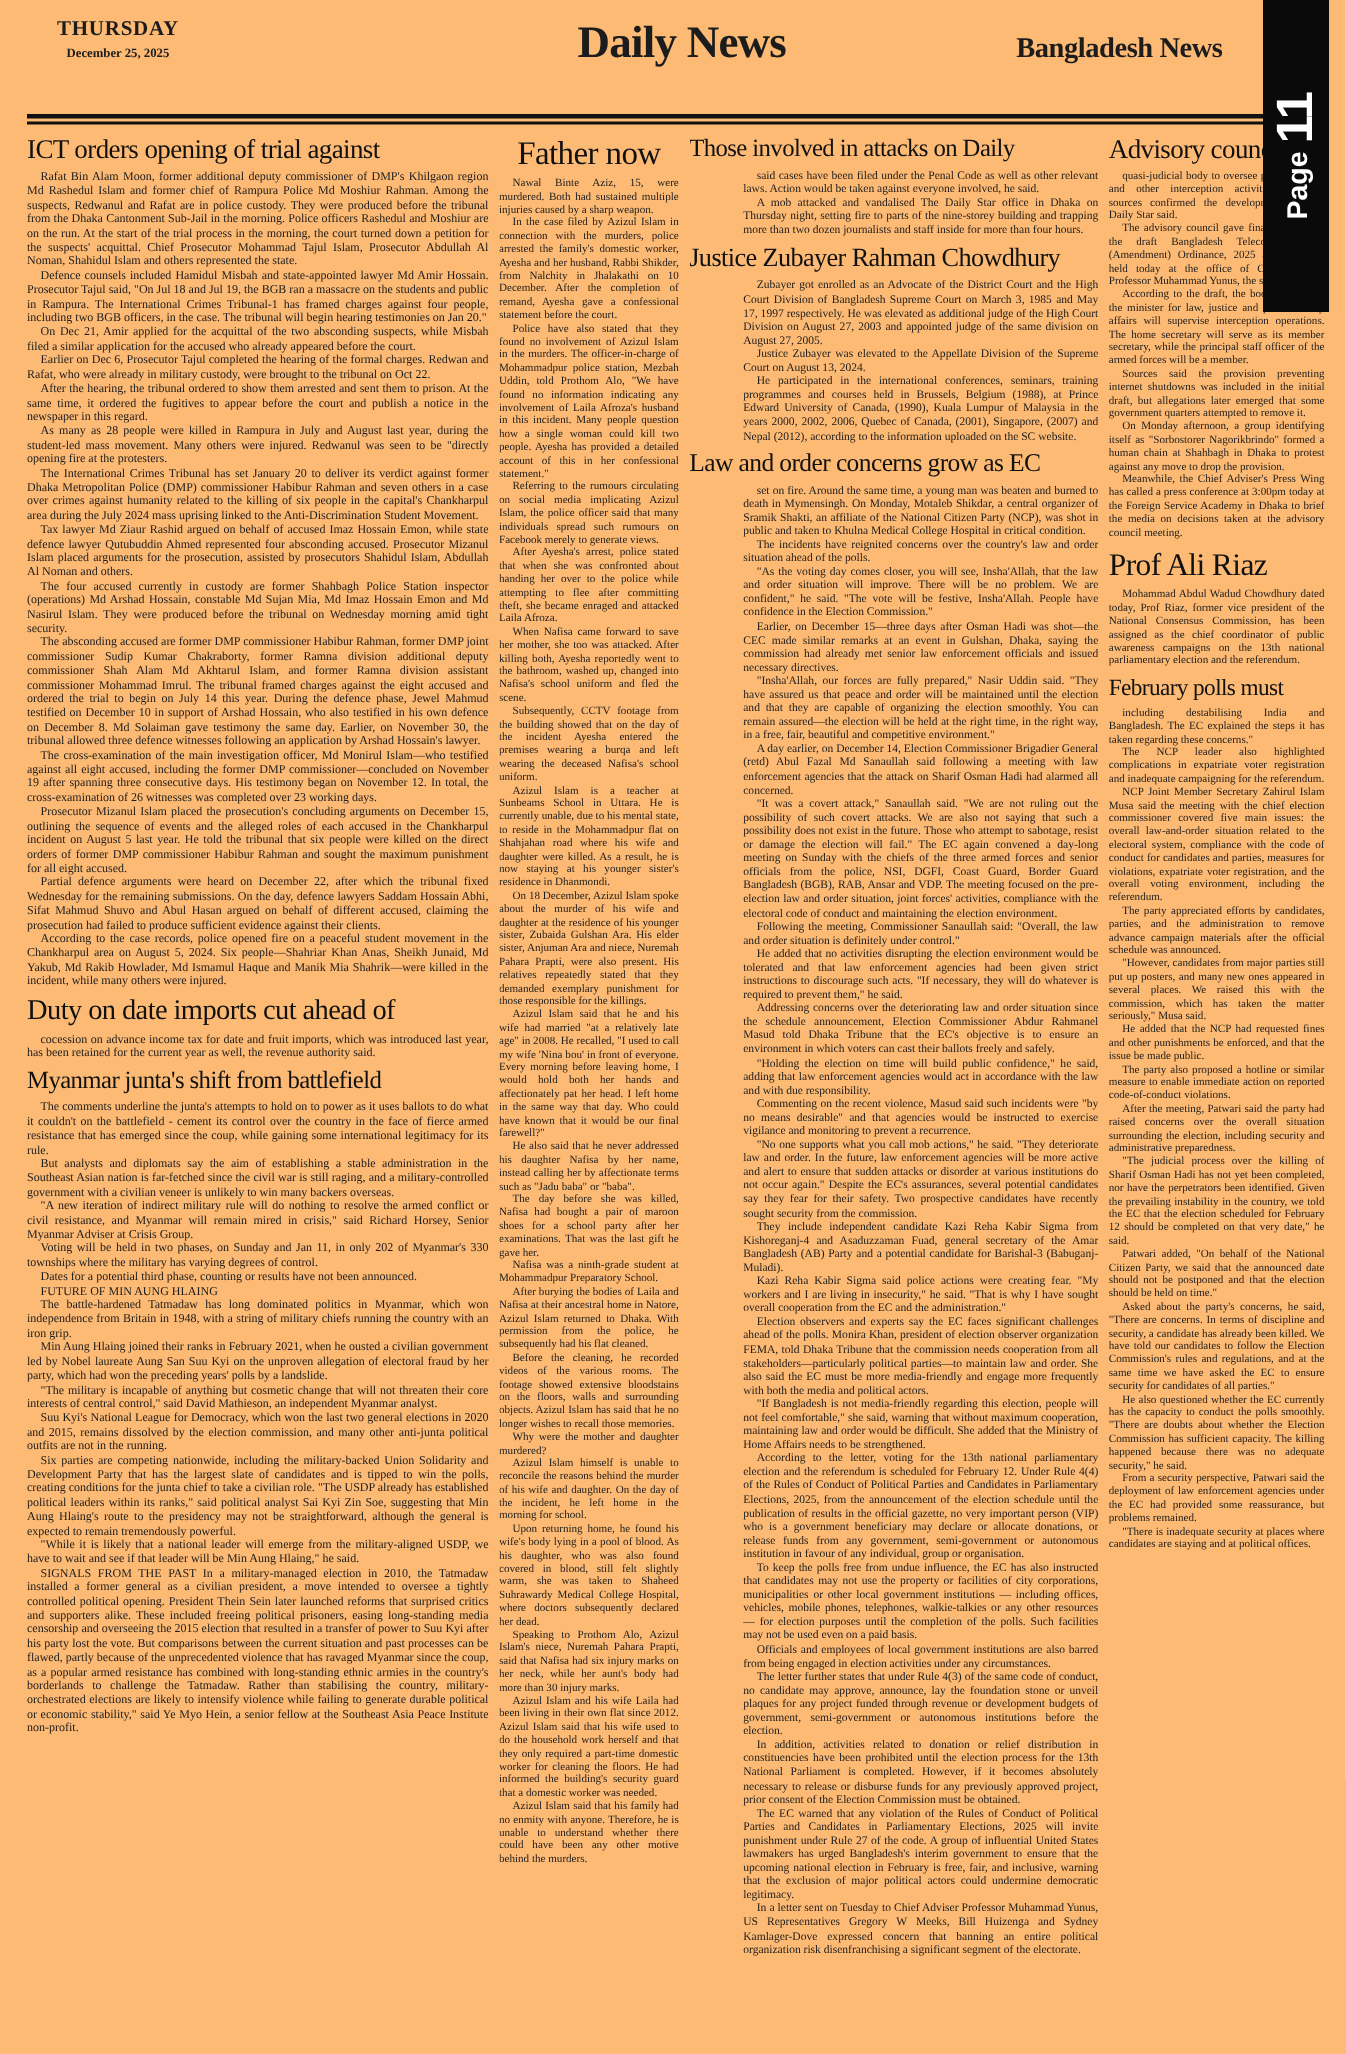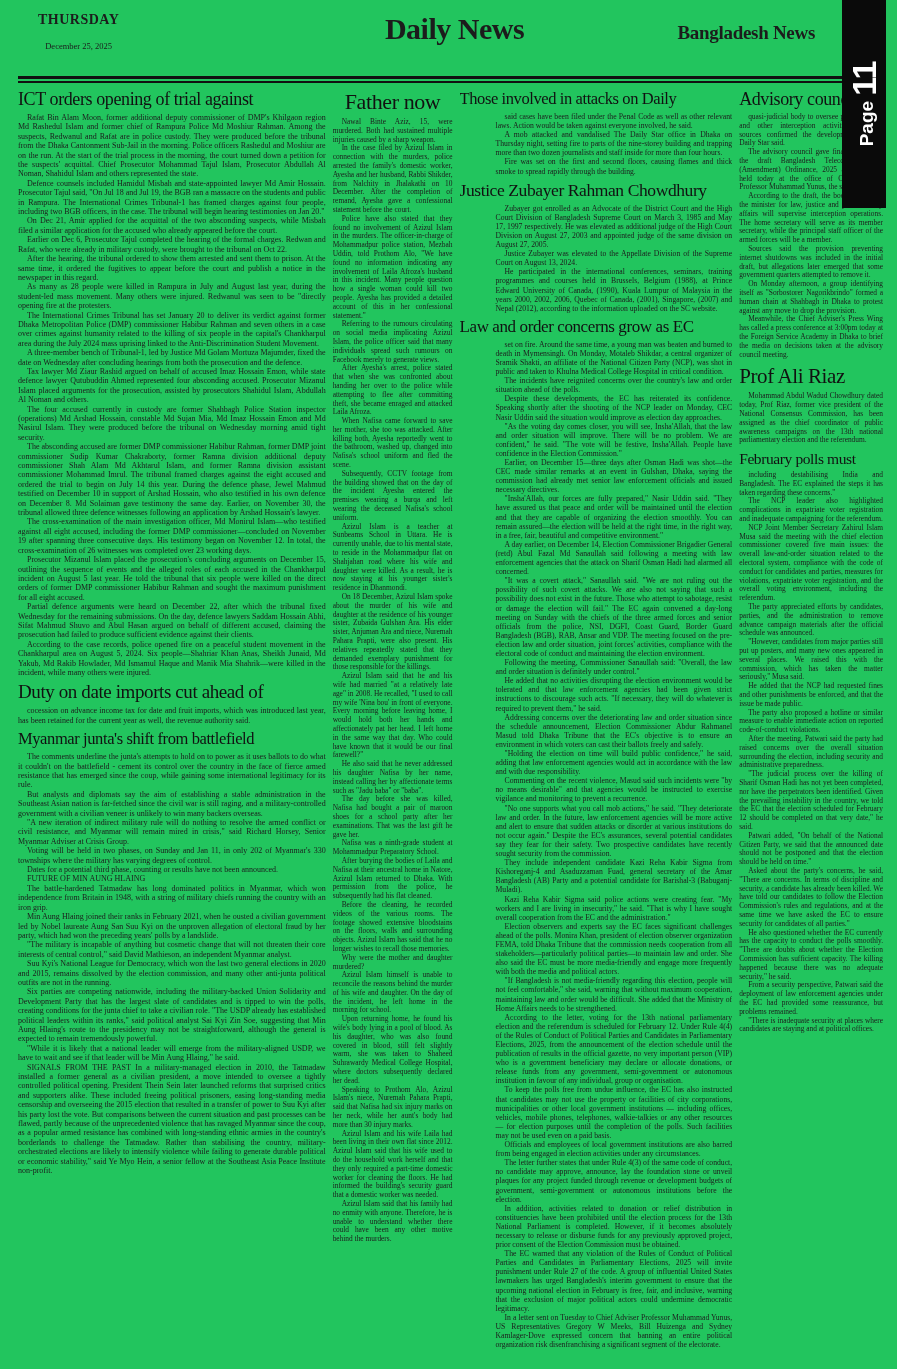--- a/index.html
+++ b/index.html
@@ -1,22 +1,22 @@
 <!DOCTYPE html>
 <html lang="en"><head>
 <meta charset="utf-8">
 <style>
   html,body{margin:0;padding:0;background:#e8e8e8;}
-  .page{position:relative;width:897px;height:1369px;background:#22c55e;margin:0 auto;
+  .page{position:relative;width:897px;height:1369px;background:#fdba74;margin:0 auto;
         font-family:"Liberation Serif",serif;color:#1c1c1c;overflow:hidden;}
   
   .hdr{position:relative;height:76px;}
   .dateblock{position:absolute;left:38px;top:12px;text-align:center;}
   .day{font-weight:bold;font-size:14px;letter-spacing:.5px;}
-  .date{font-weight:normal;font-size:8.5px;margin-top:13px;}
+  .date{font-weight:bold;font-size:8.5px;margin-top:2px;}
   .masthead{position:absolute;left:12px;right:0;top:12px;text-align:center;
             font-weight:bold;font-size:30px;letter-spacing:-.5px;}
   .section{position:absolute;right:82px;top:22px;font-weight:bold;font-size:19px;letter-spacing:-.3px;}
   .pagetab{position:absolute;top:0;right:11px;width:44px;height:208px;background:#0a0a0a;z-index:5;}
   .pagetab-text{position:absolute;left:50%;top:50%;transform:translate(-50%,-50%) rotate(-90deg);
                 color:#fff;font-family:"Liberation Sans",sans-serif;font-weight:bold;
                 white-space:nowrap;font-size:19px;}
   .pagetab-text .num{font-size:34px;letter-spacing:-1px;vertical-align:-3px;}
   .rule{margin:0 14px 0 18px;border-top:3.5px solid #111;}
   .rule2{margin:2px 14px 6px 18px;border-top:2px solid #111;}
@@ -70,21 +70,20 @@
       <article>
         <h2 class="hl hl-ict">ICT orders opening of trial against</h2>
         <div class="body">
             <p>Rafat Bin Alam Moon, former additional deputy commissioner of DMP's Khilgaon region Md Rashedul Islam and former chief of Rampura Police Md Moshiur Rahman. Among the suspects, Redwanul and Rafat are in police custody. They were produced before the tribunal from the Dhaka Cantonment Sub-Jail in the morning. Police officers Rashedul and Moshiur are on the run. At the start of the trial process in the morning, the court turned down a petition for the suspects' acquittal. Chief Prosecutor Mohammad Tajul Islam, Prosecutor Abdullah Al Noman, Shahidul Islam and others represented the state.</p>
             <p>Defence counsels included Hamidul Misbah and state-appointed lawyer Md Amir Hossain. Prosecutor Tajul said, "On Jul 18 and Jul 19, the BGB ran a massacre on the students and public in Rampura. The International Crimes Tribunal-1 has framed charges against four people, including two BGB officers, in the case. The tribunal will begin hearing testimonies on Jan 20."</p>
             <p>On Dec 21, Amir applied for the acquittal of the two absconding suspects, while Misbah filed a similar application for the accused who already appeared before the court.</p>
             <p>Earlier on Dec 6, Prosecutor Tajul completed the hearing of the formal charges. Redwan and Rafat, who were already in military custody, were brought to the tribunal on Oct 22.</p>
             <p>After the hearing, the tribunal ordered to show them arrested and sent them to prison. At the same time, it ordered the fugitives to appear before the court and publish a notice in the newspaper in this regard.</p>
             <p>As many as 28 people were killed in Rampura in July and August last year, during the student-led mass movement. Many others were injured. Redwanul was seen to be "directly opening fire at the protesters.</p>
             <p>The International Crimes Tribunal has set January 20 to deliver its verdict against former Dhaka Metropolitan Police (DMP) commissioner Habibur Rahman and seven others in a case over crimes against humanity related to the killing of six people in the capital's Chankharpul area during the July 2024 mass uprising linked to the Anti-Discrimination Student Movement.</p>
-            <p>A three-member bench of Tribunal-1, led by Justice Md Golam Mortuza Majumder, fixed the date on Wednesday after concluding hearings from both the prosecution and the defence.</p>
             <p>Tax lawyer Md Ziaur Rashid argued on behalf of accused Imaz Hossain Emon, while state defence lawyer Qutubuddin Ahmed represented four absconding accused. Prosecutor Mizanul Islam placed arguments for the prosecution, assisted by prosecutors Shahidul Islam, Abdullah Al Noman and others.</p>
             <p>The four accused currently in custody are former Shahbagh Police Station inspector (operations) Md Arshad Hossain, constable Md Sujan Mia, Md Imaz Hossain Emon and Md Nasirul Islam. They were produced before the tribunal on Wednesday morning amid tight security.</p>
             <p>The absconding accused are former DMP commissioner Habibur Rahman, former DMP joint commissioner Sudip Kumar Chakraborty, former Ramna division additional deputy commissioner Shah Alam Md Akhtarul Islam, and former Ramna division assistant commissioner Mohammad Imrul. The tribunal framed charges against the eight accused and ordered the trial to begin on July 14 this year. During the defence phase, Jewel Mahmud testified on December 10 in support of Arshad Hossain, who also testified in his own defence on December 8. Md Solaiman gave testimony the same day. Earlier, on November 30, the tribunal allowed three defence witnesses following an application by Arshad Hossain's lawyer.</p>
             <p>The cross-examination of the main investigation officer, Md Monirul Islam—who testified against all eight accused, including the former DMP commissioner—concluded on November 19 after spanning three consecutive days. His testimony began on November 12. In total, the cross-examination of 26 witnesses was completed over 23 working days.</p>
             <p>Prosecutor Mizanul Islam placed the prosecution's concluding arguments on December 15, outlining the sequence of events and the alleged roles of each accused in the Chankharpul incident on August 5 last year. He told the tribunal that six people were killed on the direct orders of former DMP commissioner Habibur Rahman and sought the maximum punishment for all eight accused.</p>
             <p>Partial defence arguments were heard on December 22, after which the tribunal fixed Wednesday for the remaining submissions. On the day, defence lawyers Saddam Hossain Abhi, Sifat Mahmud Shuvo and Abul Hasan argued on behalf of different accused, claiming the prosecution had failed to produce sufficient evidence against their clients.</p>
             <p>According to the case records, police opened fire on a peaceful student movement in the Chankharpul area on August 5, 2024. Six people—Shahriar Khan Anas, Sheikh Junaid, Md Yakub, Md Rakib Howlader, Md Ismamul Haque and Manik Mia Shahrik—were killed in the incident, while many others were injured.</p>
           </div>
       </article>
       <article>
@@ -141,37 +140,35 @@
           </div>
       </article>
     </section>
 
     <section class="col col3">
       <article>
         <h2 class="hl hl-those">Those involved in attacks on Daily</h2>
         <div class="body">
             <p>said cases have been filed under the Penal Code as well as other relevant laws. Action would be taken against everyone involved, he said.</p>
             <p>A mob attacked and vandalised The Daily Star office in Dhaka on Thursday night, setting fire to parts of the nine-storey building and trapping more than two dozen journalists and staff inside for more than four hours.</p>
-            <p>Fire was set on the first and second floors, causing flames and thick smoke to spread rapidly through the building.</p>
           </div>
       </article>
       <article>
         <h2 class="hl hl-zubayer">Justice Zubayer Rahman Chowdhury</h2>
         <div class="body">
             <p>Zubayer got enrolled as an Advocate of the District Court and the High Court Division of Bangladesh Supreme Court on March 3, 1985 and May 17, 1997 respectively. He was elevated as additional judge of the High Court Division on August 27, 2003 and appointed judge of the same division on August 27, 2005.</p>
             <p>Justice Zubayer was elevated to the Appellate Division of the Supreme Court on August 13, 2024.</p>
             <p>He participated in the international conferences, seminars, training programmes and courses held in Brussels, Belgium (1988), at Prince Edward University of Canada, (1990), Kuala Lumpur of Malaysia in the years 2000, 2002, 2006, Quebec of Canada, (2001), Singapore, (2007) and Nepal (2012), according to the information uploaded on the SC website.</p>
           </div>
       </article>
       <article>
         <h2 class="hl hl-law">Law and order concerns grow as EC</h2>
         <div class="body">
             <p>set on fire. Around the same time, a young man was beaten and burned to death in Mymensingh. On Monday, Motaleb Shikdar, a central organizer of Sramik Shakti, an affiliate of the National Citizen Party (NCP), was shot in public and taken to Khulna Medical College Hospital in critical condition.</p>
             <p>The incidents have reignited concerns over the country's law and order situation ahead of the polls.</p>
-            <p>Despite these developments, the EC has reiterated its confidence. Speaking shortly after the shooting of the NCP leader on Monday, CEC Nasir Uddin said the situation would improve as election day approaches.</p>
             <p>"As the voting day comes closer, you will see, Insha'Allah, that the law and order situation will improve. There will be no problem. We are confident," he said. "The vote will be festive, Insha'Allah. People have confidence in the Election Commission."</p>
             <p>Earlier, on December 15—three days after Osman Hadi was shot—the CEC made similar remarks at an event in Gulshan, Dhaka, saying the commission had already met senior law enforcement officials and issued necessary directives.</p>
             <p>"Insha'Allah, our forces are fully prepared," Nasir Uddin said. "They have assured us that peace and order will be maintained until the election and that they are capable of organizing the election smoothly. You can remain assured—the election will be held at the right time, in the right way, in a free, fair, beautiful and competitive environment."</p>
             <p>A day earlier, on December 14, Election Commissioner Brigadier General (retd) Abul Fazal Md Sanaullah said following a meeting with law enforcement agencies that the attack on Sharif Osman Hadi had alarmed all concerned.</p>
             <p>"It was a covert attack," Sanaullah said. "We are not ruling out the possibility of such covert attacks. We are also not saying that such a possibility does not exist in the future. Those who attempt to sabotage, resist or damage the election will fail." The EC again convened a day-long meeting on Sunday with the chiefs of the three armed forces and senior officials from the police, NSI, DGFI, Coast Guard, Border Guard Bangladesh (BGB), RAB, Ansar and VDP. The meeting focused on the pre-election law and order situation, joint forces' activities, compliance with the electoral code of conduct and maintaining the election environment.</p>
             <p>Following the meeting, Commissioner Sanaullah said: "Overall, the law and order situation is definitely under control."</p>
             <p>He added that no activities disrupting the election environment would be tolerated and that law enforcement agencies had been given strict instructions to discourage such acts. "If necessary, they will do whatever is required to prevent them," he said.</p>
             <p>Addressing concerns over the deteriorating law and order situation since the schedule announcement, Election Commissioner Abdur Rahmanel Masud told Dhaka Tribune that the EC's objective is to ensure an environment in which voters can cast their ballots freely and safely.</p>
             <p>"Holding the election on time will build public confidence," he said, adding that law enforcement agencies would act in accordance with the law and with due responsibility.</p>
             <p>Commenting on the recent violence, Masud said such incidents were "by no means desirable" and that agencies would be instructed to exercise vigilance and monitoring to prevent a recurrence.</p>

